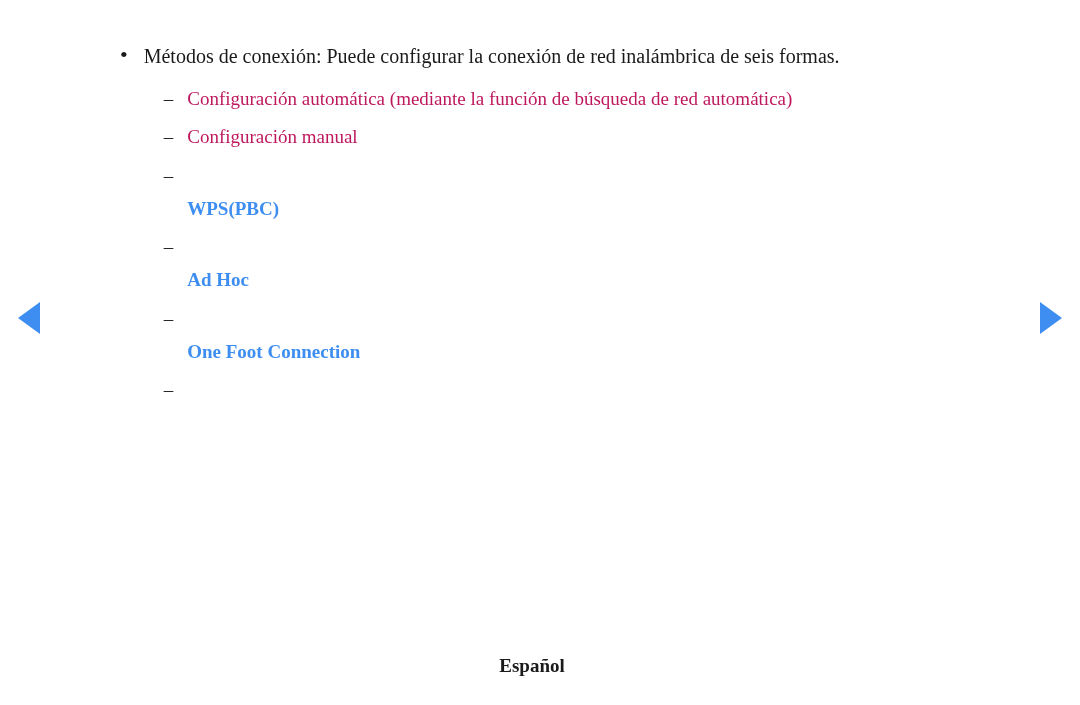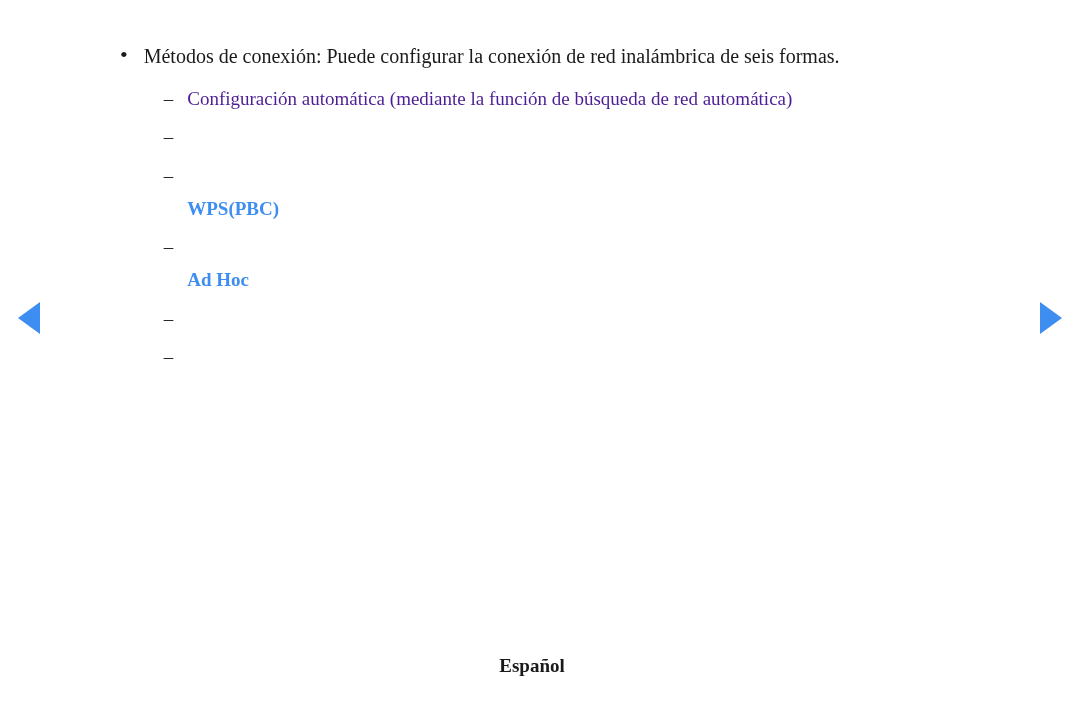--- a/index.html
+++ b/index.html
@@ -75,21 +75,21 @@
       margin-right: 14px;
       flex-shrink: 0;
       font-size: 19px;
       line-height: 1.6;
       color: #1a1a1a;
     }
 
     .sub-text {
       font-size: 19px;
       line-height: 1.6;
-      color: #4c1d95;
+      color: #be185d;
     }
 
     .sub-text.link {
       color: #3d8ef0;
       font-weight: 600;
       margin-top: 33px;
     }
 
     .nav-arrow-left {
       position: absolute;
@@ -144,34 +144,36 @@
           
           <ul class="sub-list">
 
             <li class="sub-item">
               <span class="sub-dash">–</span>
               <span class="sub-text">Configuración automática (mediante la función de búsqueda de red automática)</span>
             </li>
 
             <li class="sub-item">
               <span class="sub-dash">–</span>
+              <span class="sub-text">Configuración manual</span>
             </li>
 
             <li class="sub-item">
               <span class="sub-dash">–</span>
               <span class="sub-text link">WPS(PBC)</span>
             </li>
 
             <li class="sub-item">
               <span class="sub-dash">–</span>
               <span class="sub-text link">Ad Hoc</span>
             </li>
 
             <li class="sub-item">
               <span class="sub-dash">–</span>
+              <span class="sub-text link">One Foot Connection</span>
             </li>
 
             <li class="sub-item">
               <span class="sub-dash">–</span>
             </li>
 
           </ul>
         </div>
       </li>
     </ul>

